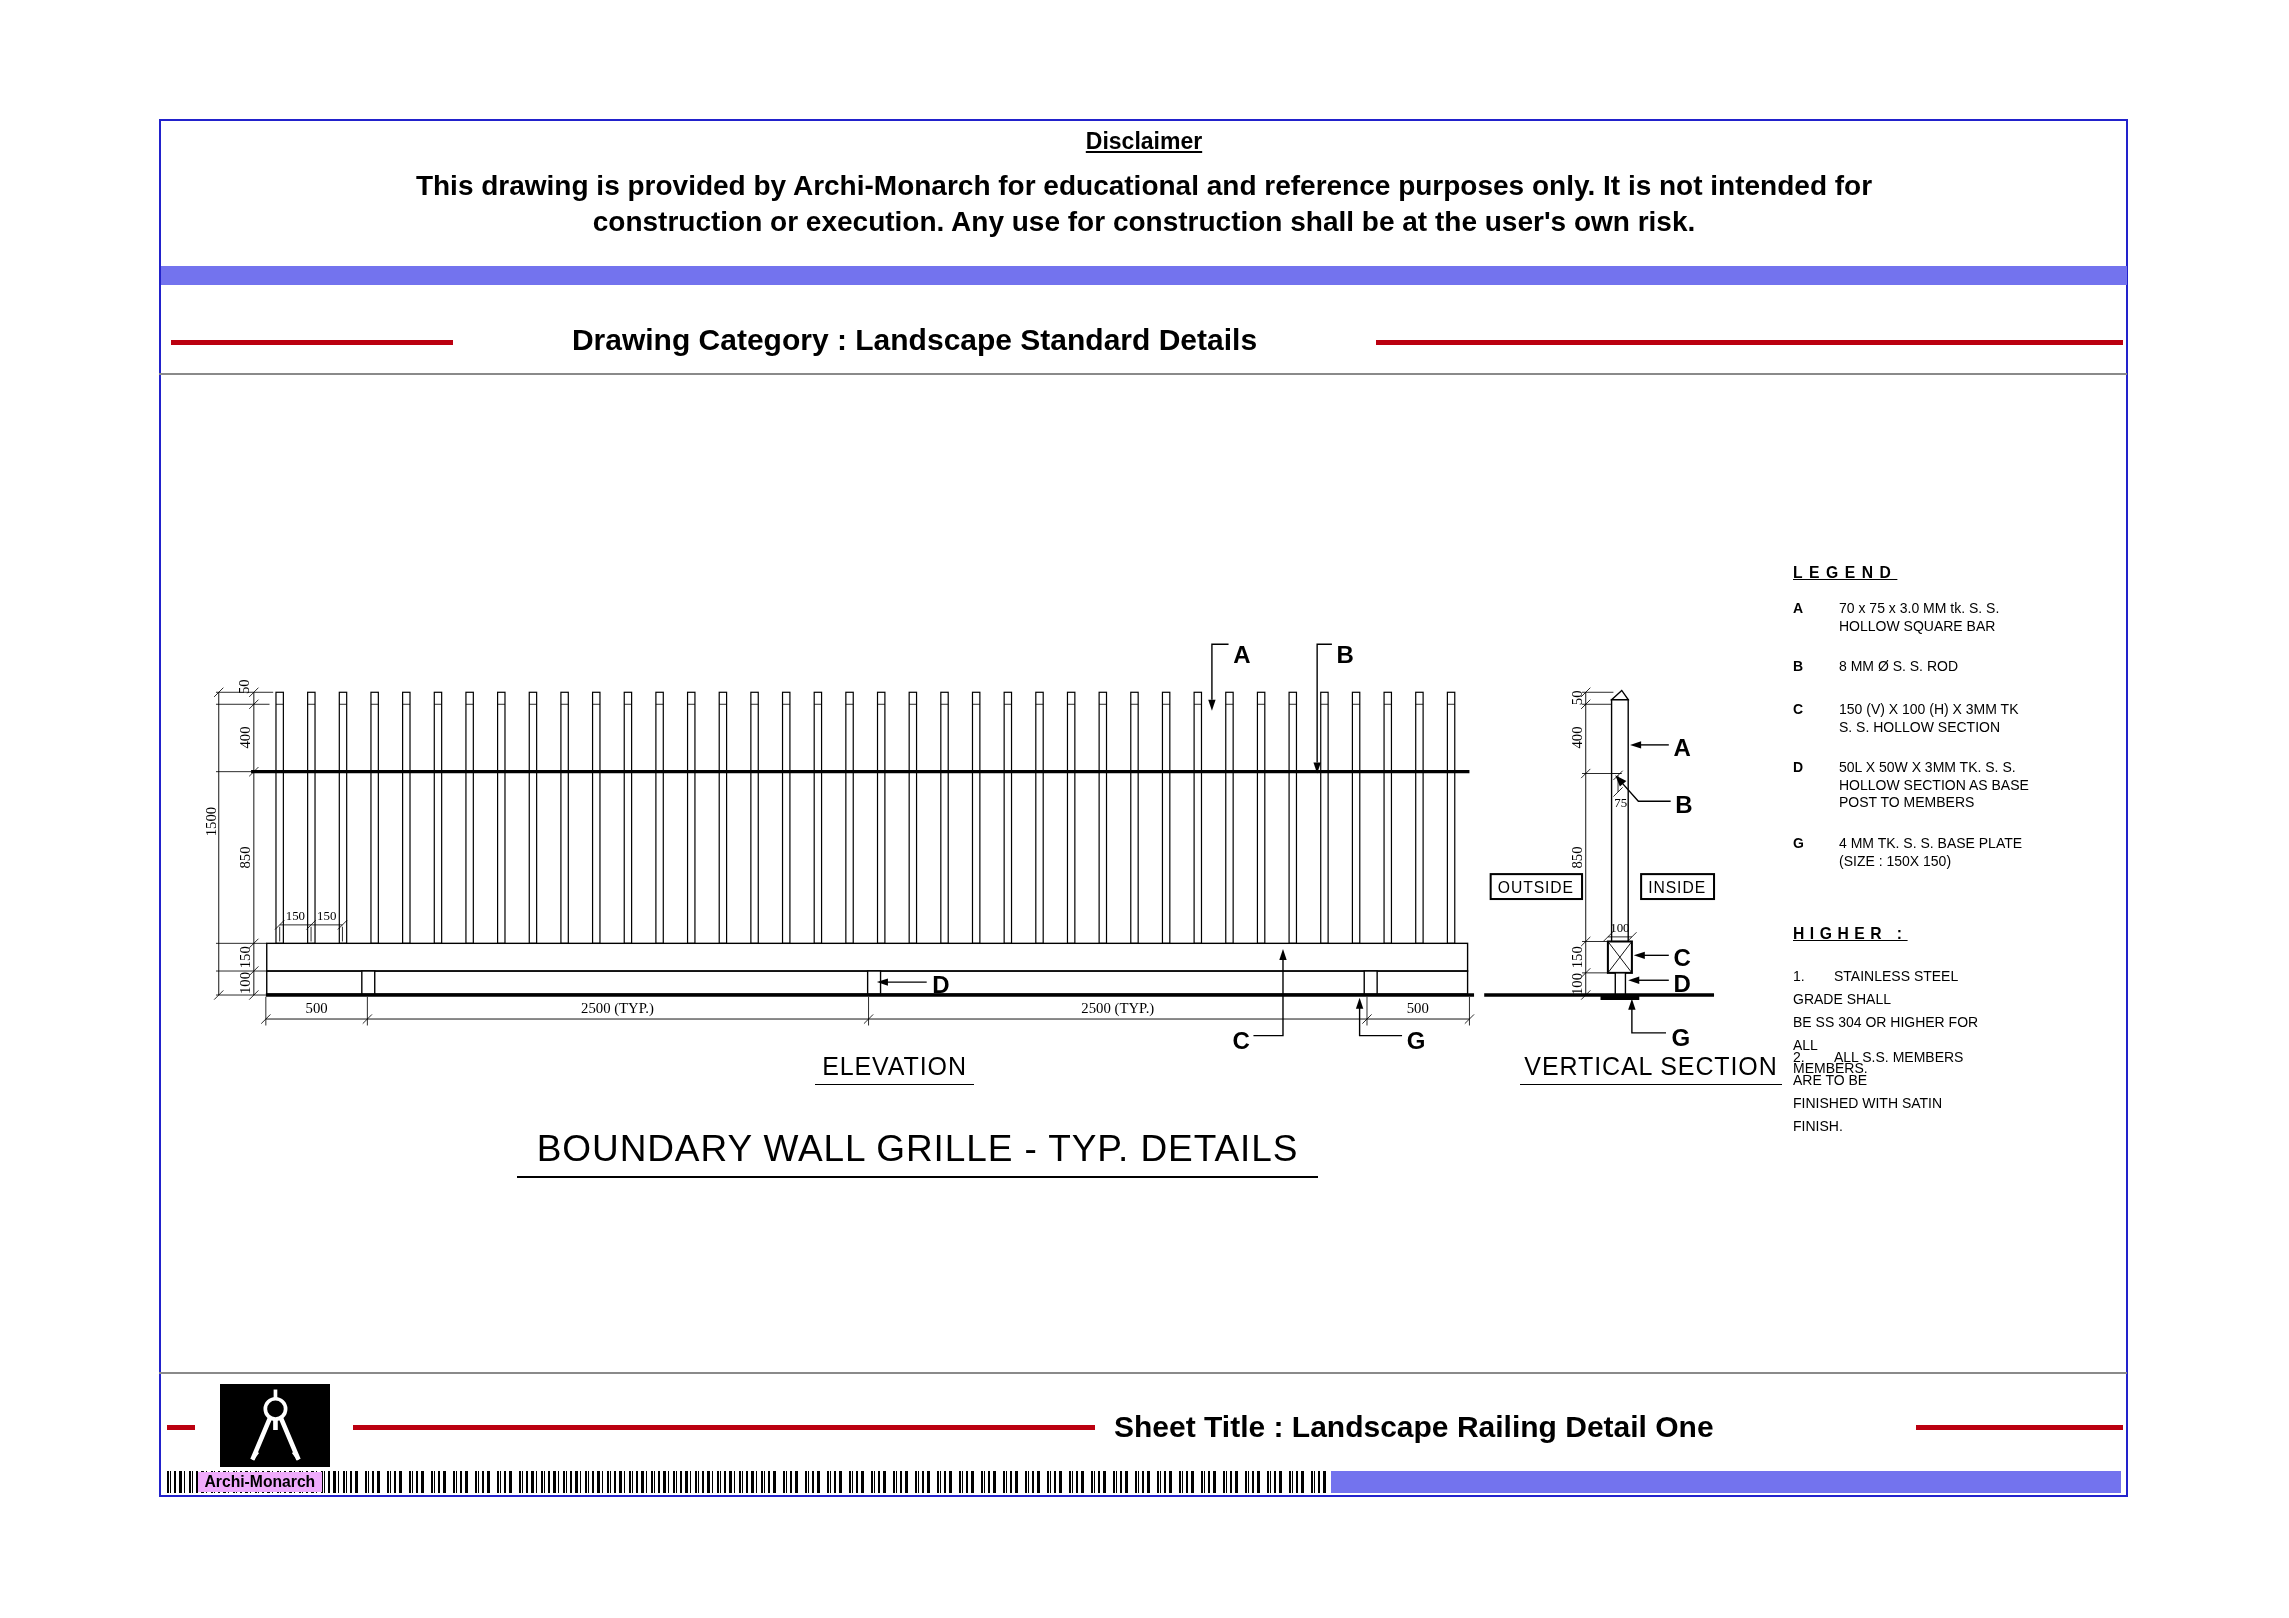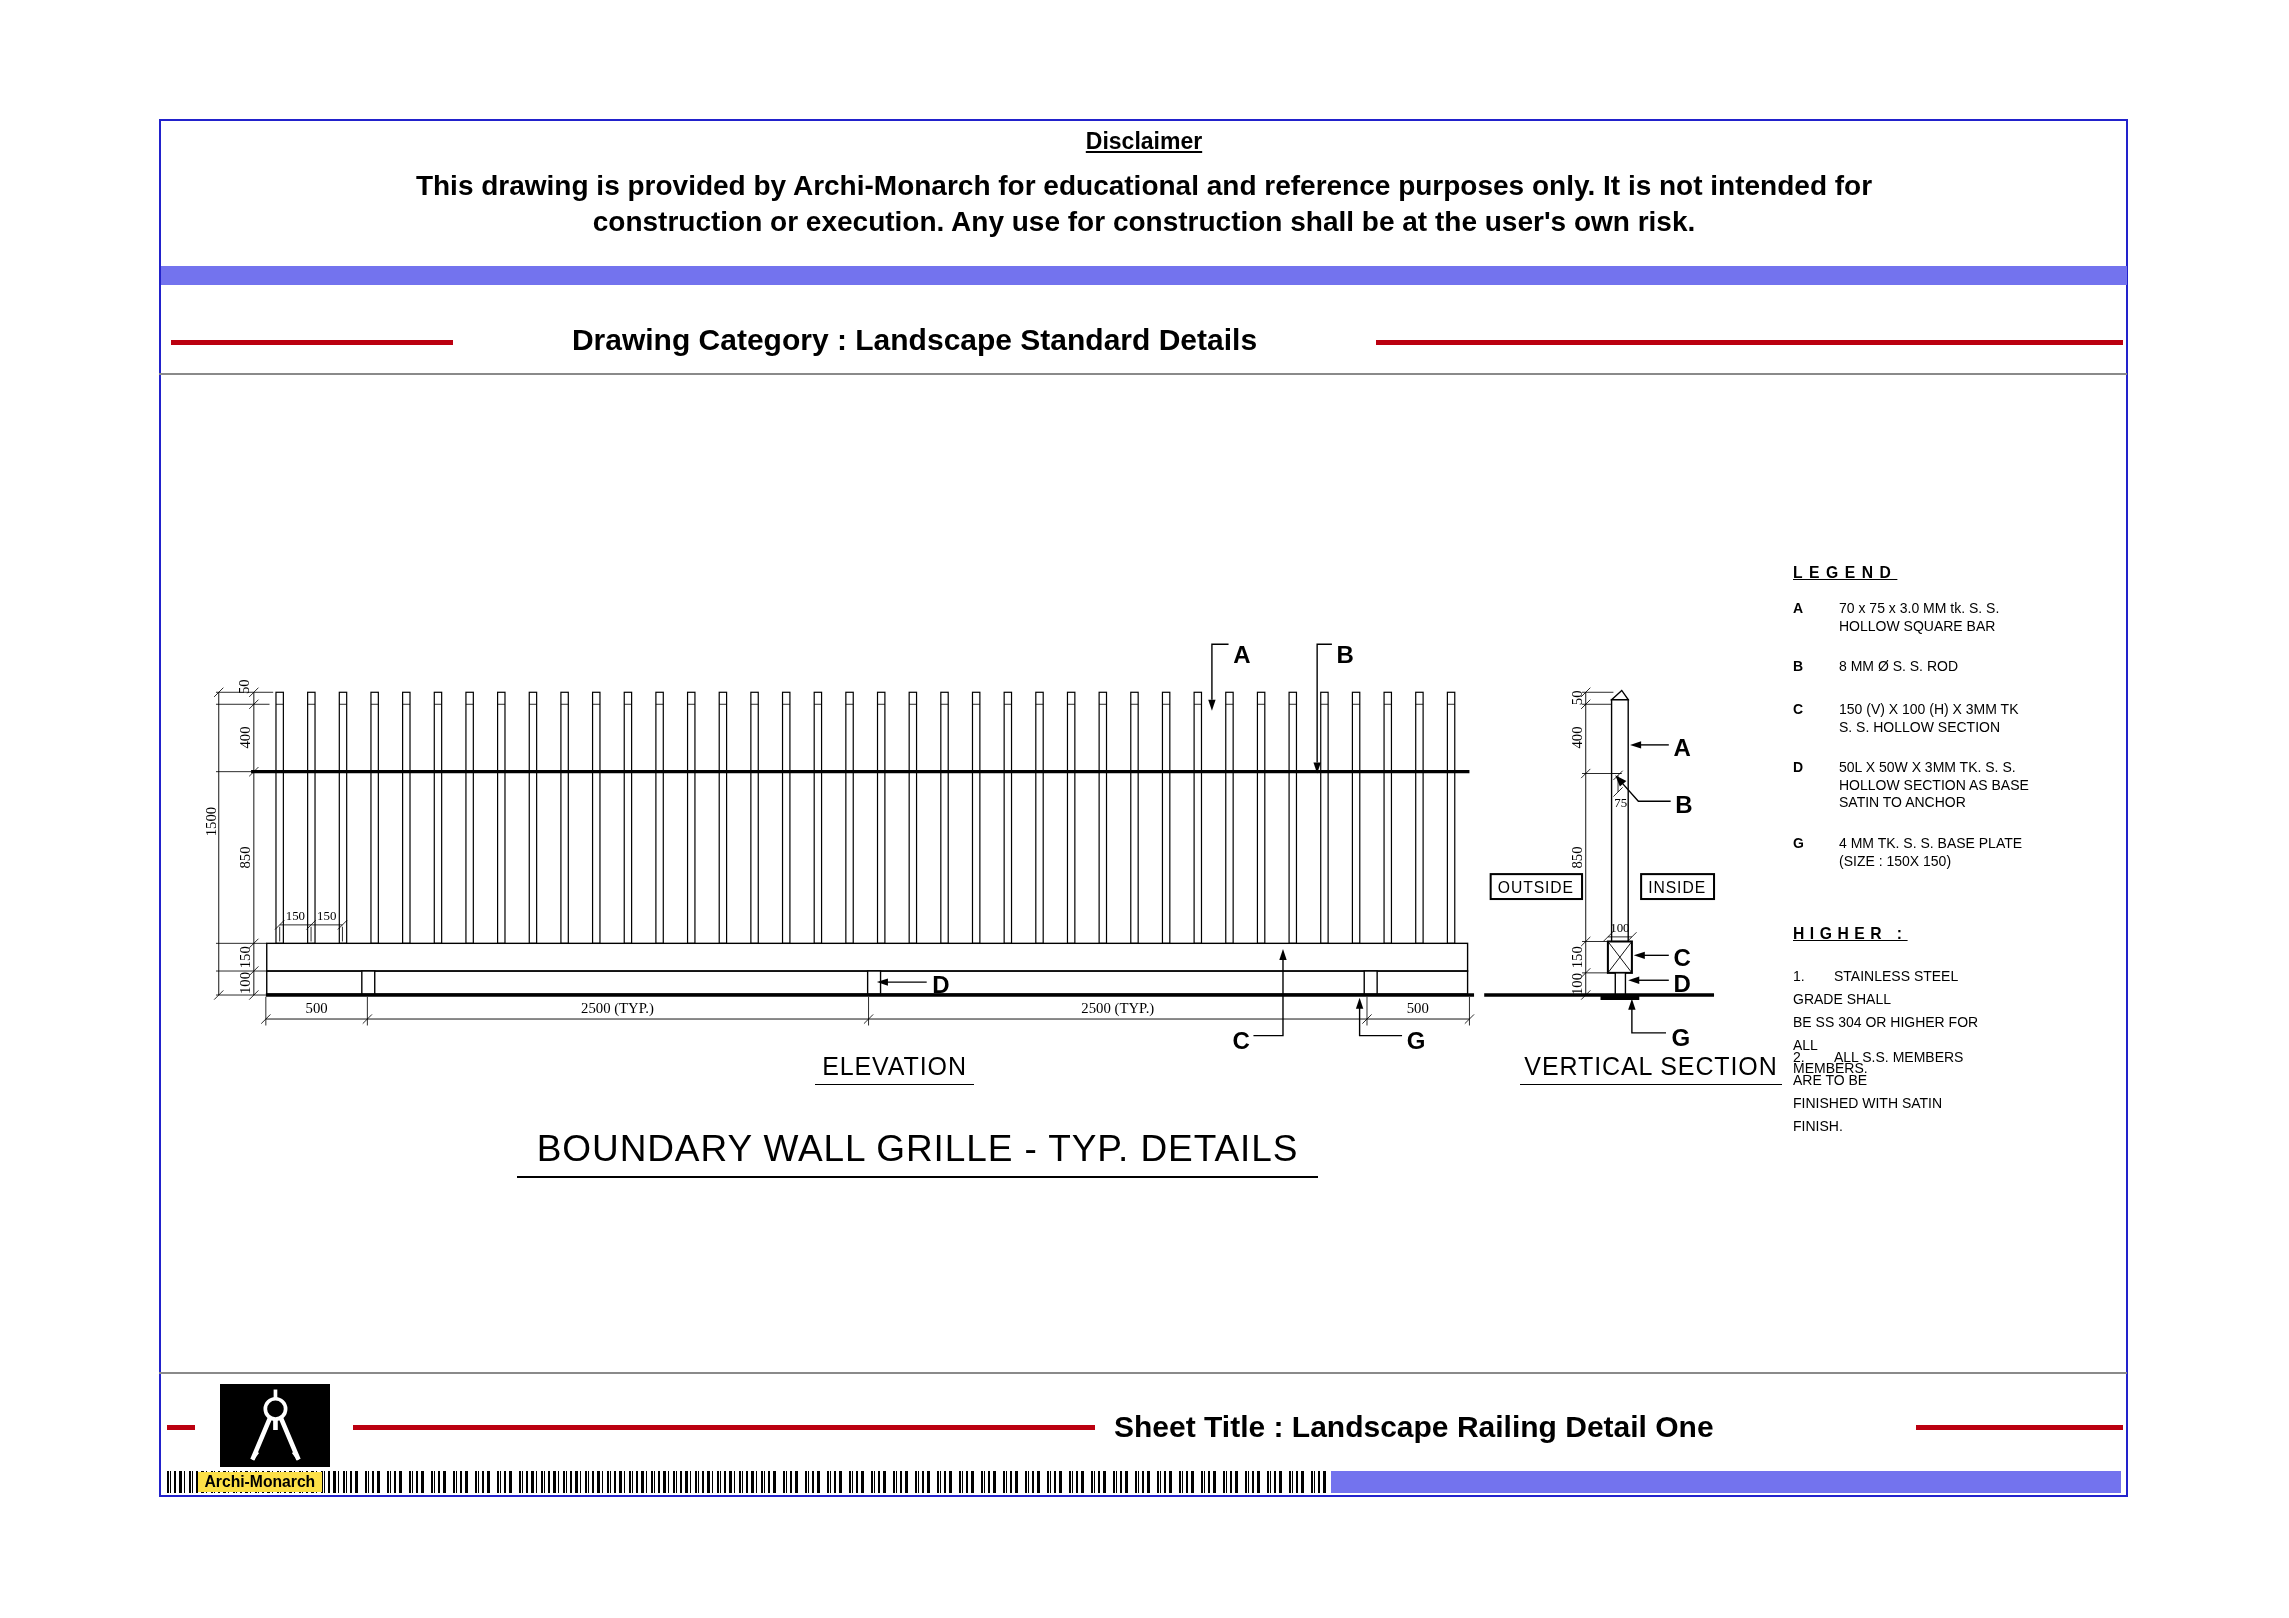--- a/index.html
+++ b/index.html
@@ -55,21 +55,21 @@
 
   
   #footer-rule{left:159px;top:1372px;width:1968px;height:1.8px;background:#8a8a8a;}
   #footer-red-dash{left:167px;top:1425px;width:28px;height:4.6px;background:var(--c-red,#bb0010);}
   #logo-box{left:220px;top:1384px;width:110px;height:83px;background:#000;}
   #footer-red-left{left:353px;top:1425px;width:742px;height:4.6px;background:var(--c-red,#bb0010);}
   #sheet-title{left:1114px;top:1410px;width:786px;font-size:30px;font-weight:700;}
   #footer-red-right{left:1916px;top:1425px;width:207px;height:4.6px;background:var(--c-red,#bb0010);}
   #barcode{left:167px;top:1471px;width:1164px;height:22px;
     background:repeating-linear-gradient(90deg,#000 0 1.8px,#fff 1.8px 2.8px,#000 2.8px 3.7px,#fff 3.7px 7.4px,#000 7.4px 9.2px,#fff 9.2px 12px,#000 12px 14.8px,#fff 14.8px 16.6px,#000 16.6px 17.5px,#fff 17.5px 22px);}
-  #brand-label{left:198px;top:1472px;background:#fde047;padding:0.9px 6.5px;font-size:15.7px;font-weight:700;}
+  #brand-label{left:198px;top:1472px;background:#f0abfc;padding:0.9px 6.5px;font-size:15.7px;font-weight:700;}
   #accent-bar-bottom{left:1331px;top:1471px;width:790px;height:22px;background:var(--c-accent,#7373ee);}
 </style>
 </head>
 <body>
 
 <div class="abs" id="page-border"></div>
 
 <div class="abs" id="disclaimer-title">Disclaimer</div>
 <div class="abs" id="disclaimer-line1">This drawing is provided by Archi-Monarch for educational and reference purposes only. It is not intended for</div>
 <div class="abs" id="disclaimer-line2">construction or execution. Any use for construction shall be at the user's own risk.</div>
@@ -277,21 +277,21 @@
 <div class="abs lg-item" id="lg-b">
   <span class="lg-key">B</span>
   <span class="lg-text"><span>8  MM Ø S. S. ROD</span></span>
 </div>
 <div class="abs lg-item" id="lg-c">
   <span class="lg-key">C</span>
   <span class="lg-text"><span>150 (V) X 100 (H) X 3MM TK</span><br><span>S. S. HOLLOW SECTION</span></span>
 </div>
 <div class="abs lg-item" id="lg-d">
   <span class="lg-key">D</span>
-  <span class="lg-text"><span>50L X 50W X 3MM TK.  S. S.</span><br><span>HOLLOW  SECTION  AS BASE</span><br><span>SATIN TO ANCHOR</span></span>
+  <span class="lg-text"><span>50L X 50W X 3MM TK.  S. S.</span><br><span>HOLLOW  SECTION  AS BASE</span><br><span>POST TO MEMBERS</span></span>
 </div>
 <div class="abs lg-item" id="lg-g">
   <span class="lg-key">G</span>
   <span class="lg-text"><span>4 MM TK. S. S. BASE PLATE</span><br><span>(SIZE : 150X 150)</span></span>
 </div>
 
 <div class="abs side-head" id="notes-title">HIGHER :</div>
 <div class="abs note" id="note-1">
   <span class="note-num">1.</span><span>STAINLESS STEEL GRADE SHALL</span><br>
   <span>BE SS 304 OR HIGHER FOR ALL</span><br>

